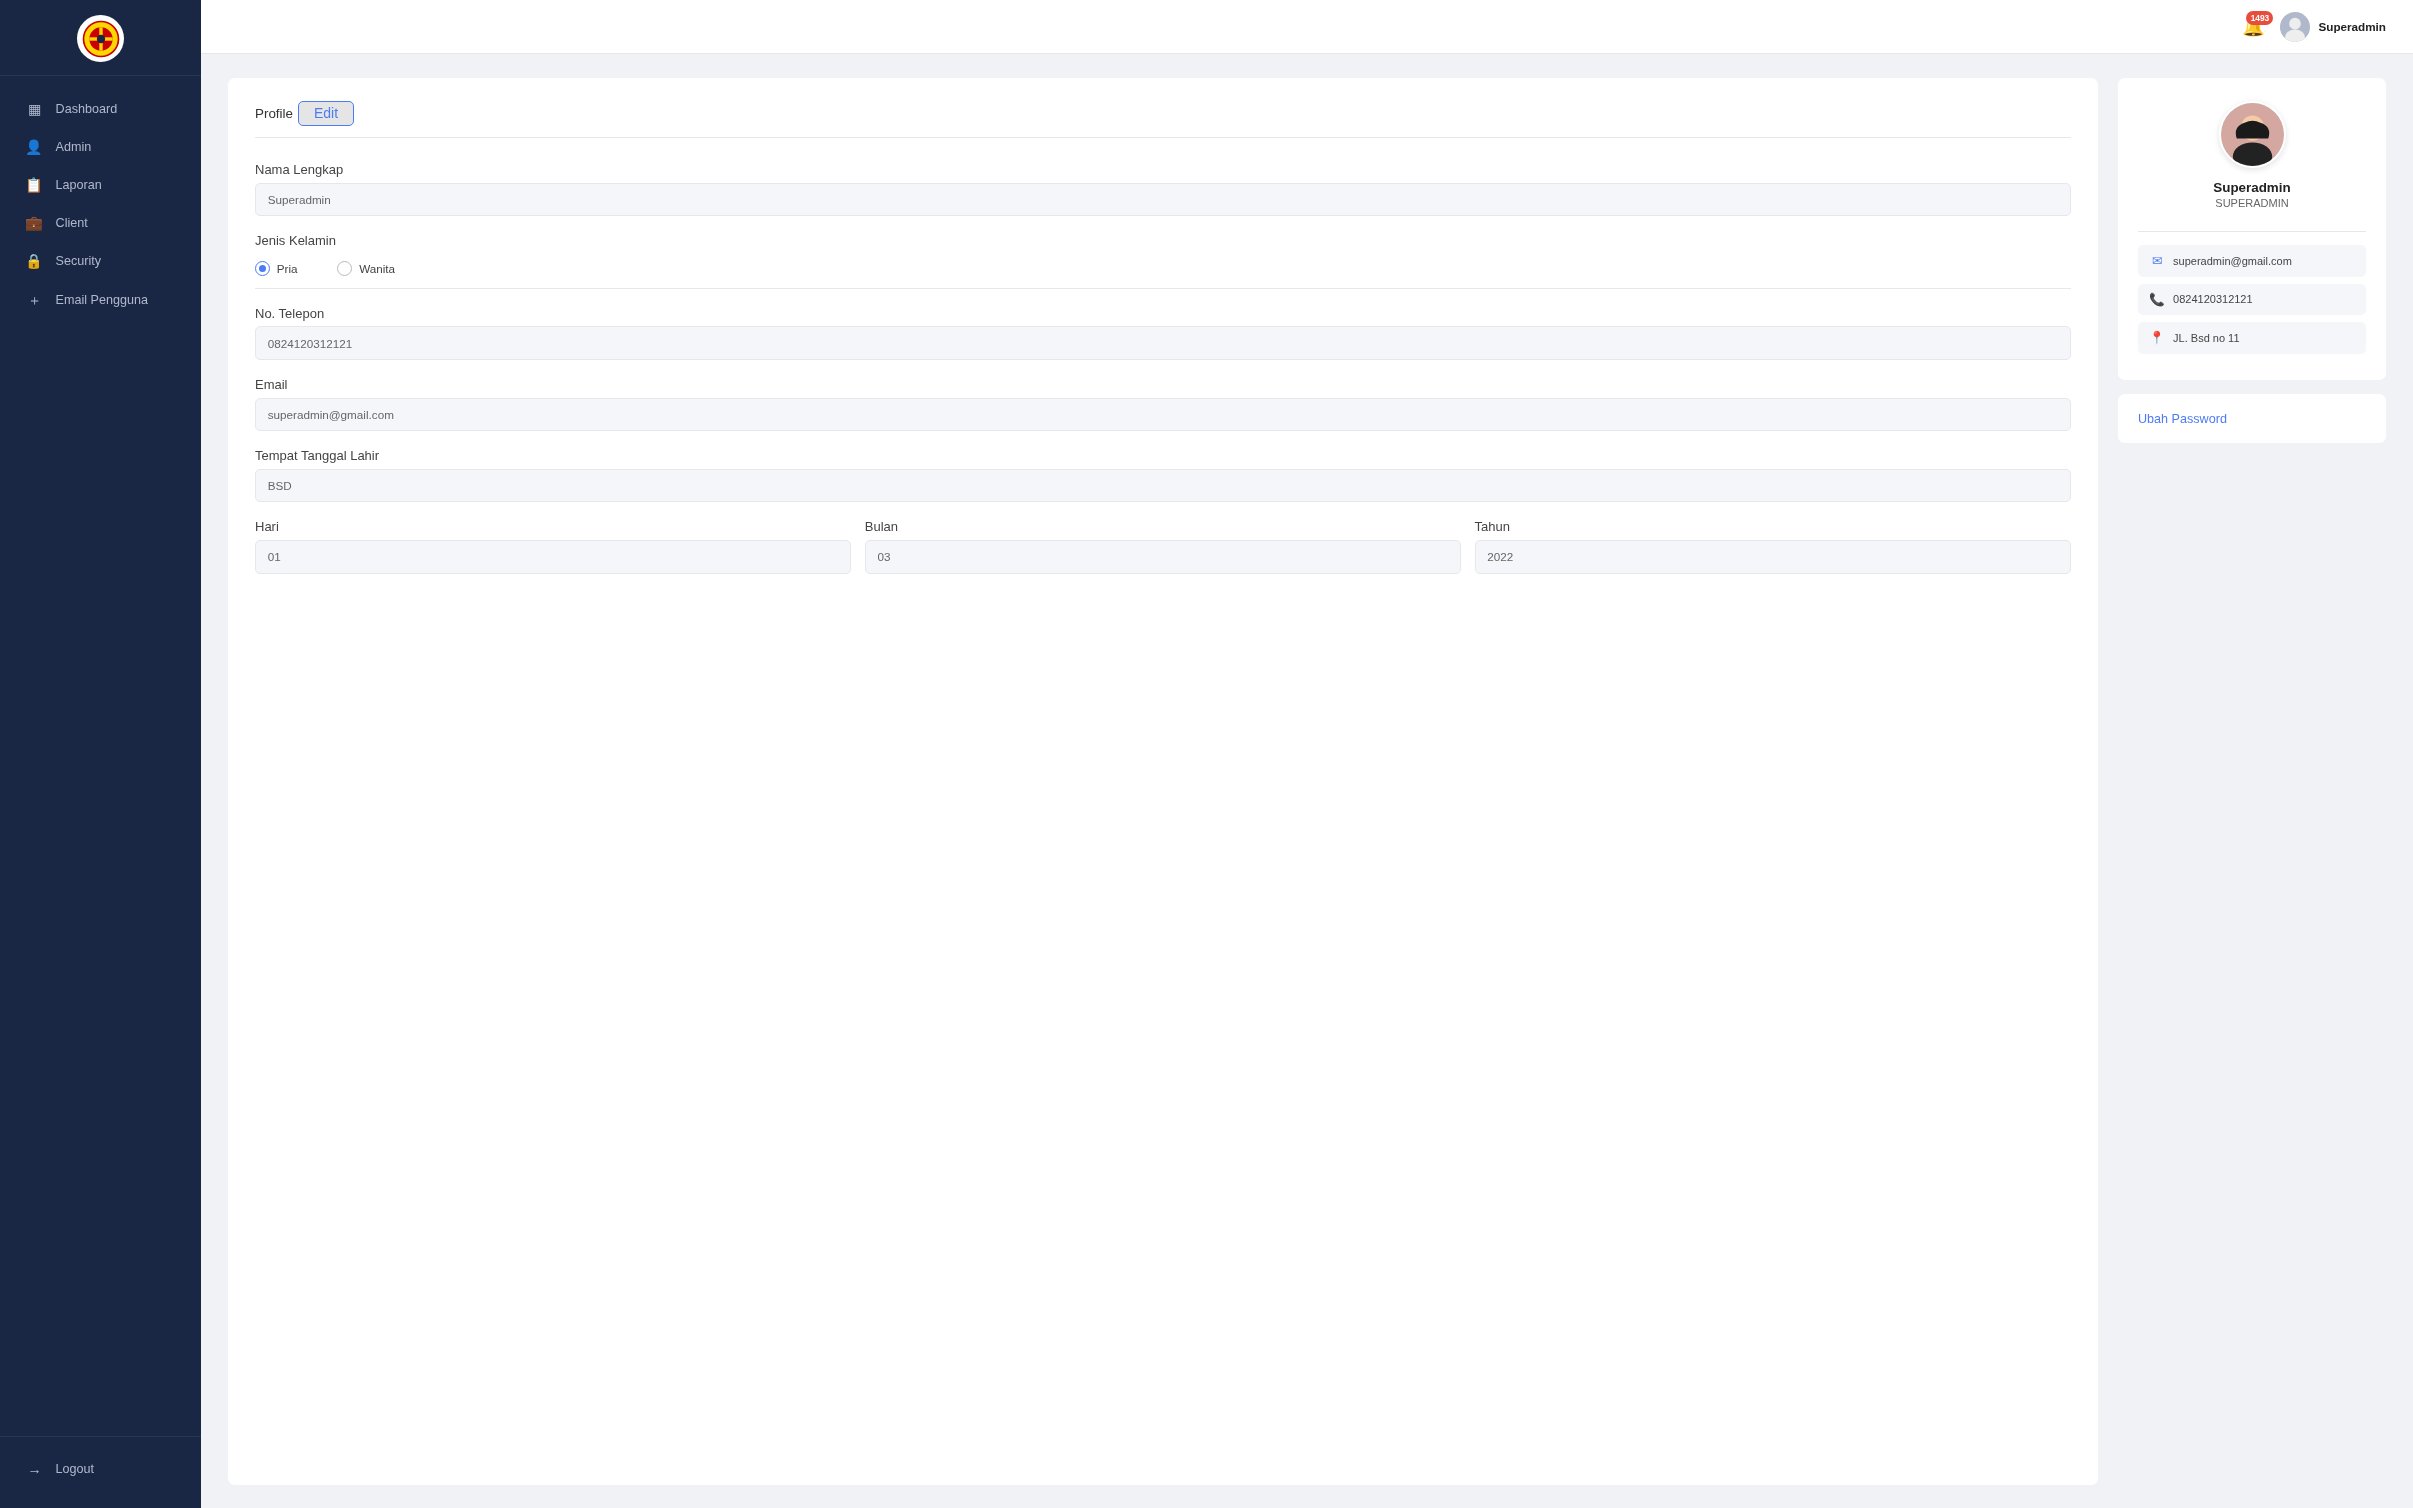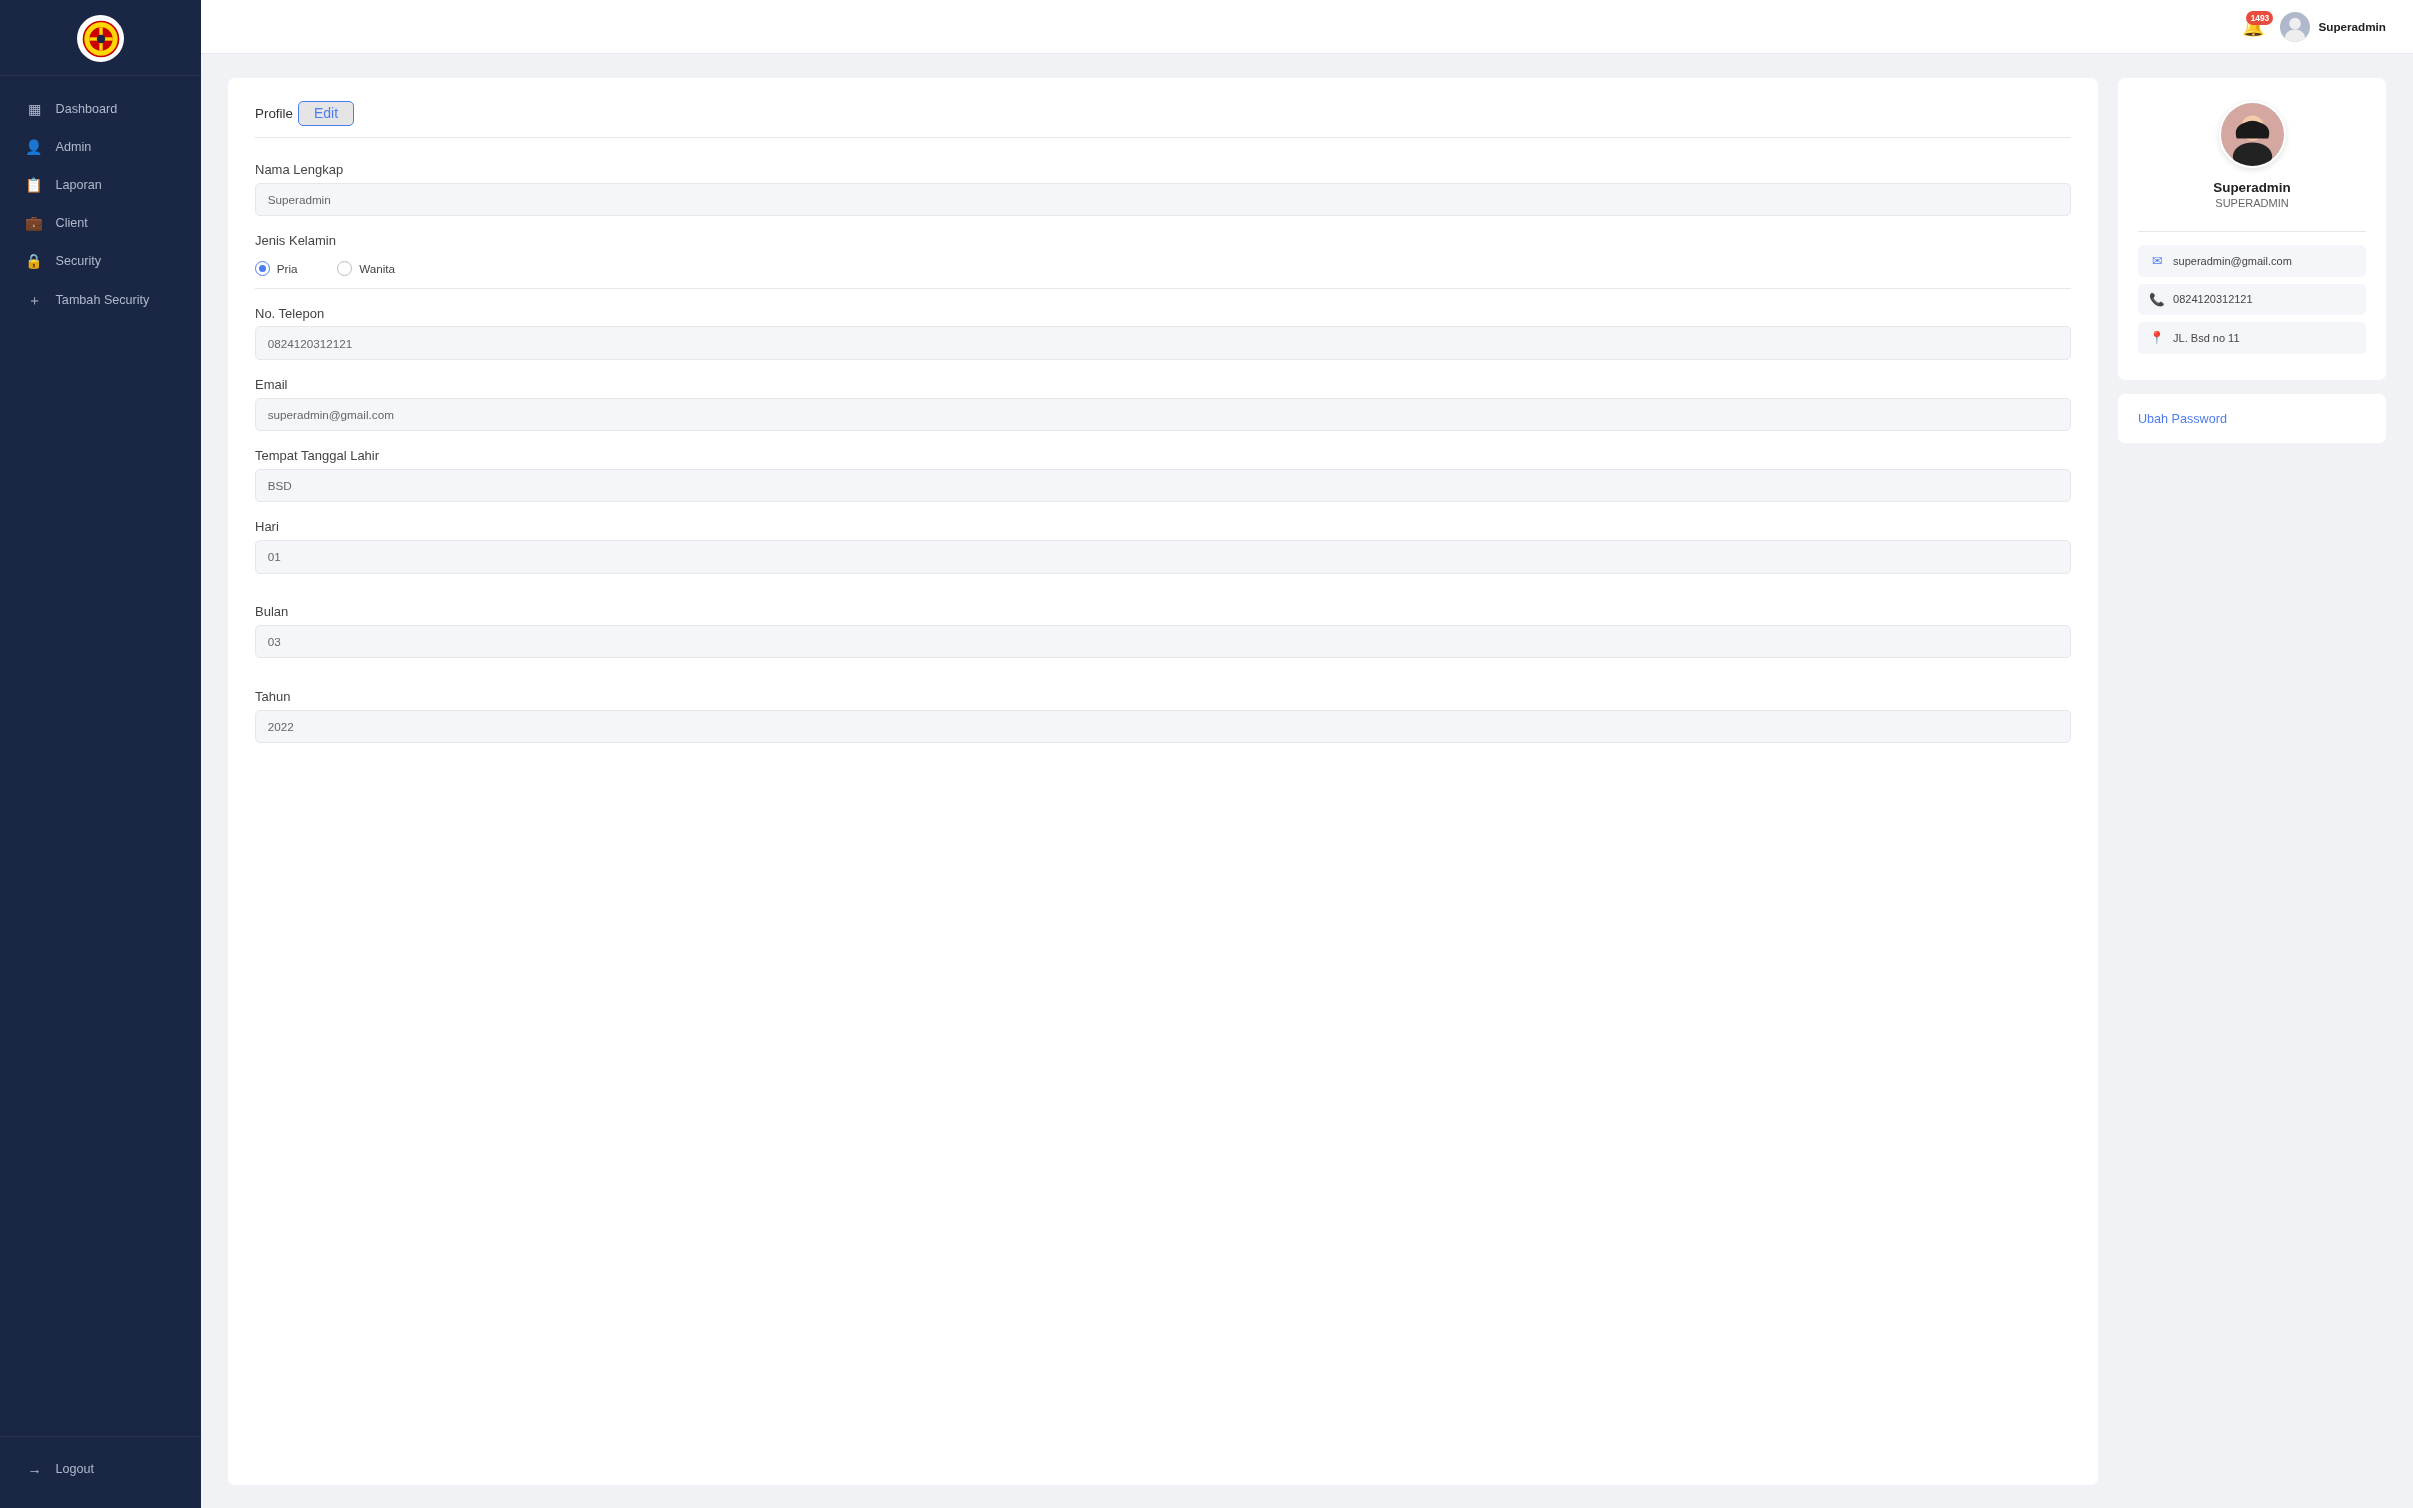--- a/index.html
+++ b/index.html
@@ -207,21 +207,20 @@
       background: #4c7cf3;
       border-radius: 50%;
     }
     .radio-circle.empty {
       border: 1.7px solid #bbb;
     }
 
     .date-row {
       display: flex;
       gap: 13.4px;
-      flex-direction: column;
     }
     .date-col {
       flex: 1;
     }
 
     
     .profile-sidebar {
       width: 268px;
       min-width: 251px;
       display: flex;
@@ -322,21 +321,21 @@
     <div class="nav-item">
       <span class="nav-icon">💼</span>
       <span>Client</span>
     </div>
     <div class="nav-item">
       <span class="nav-icon">🔒</span>
       <span>Security</span>
     </div>
     <div class="nav-item">
       <span class="nav-icon">＋</span>
-      <span>Tambah Security</span>
+      <span>Email Pengguna</span>
     </div>
   </nav>
   <div class="sidebar-bottom">
     <div class="nav-item">
       <span class="nav-icon">→</span>
       <span>Logout</span>
     </div>
   </div>
 </div>
 

